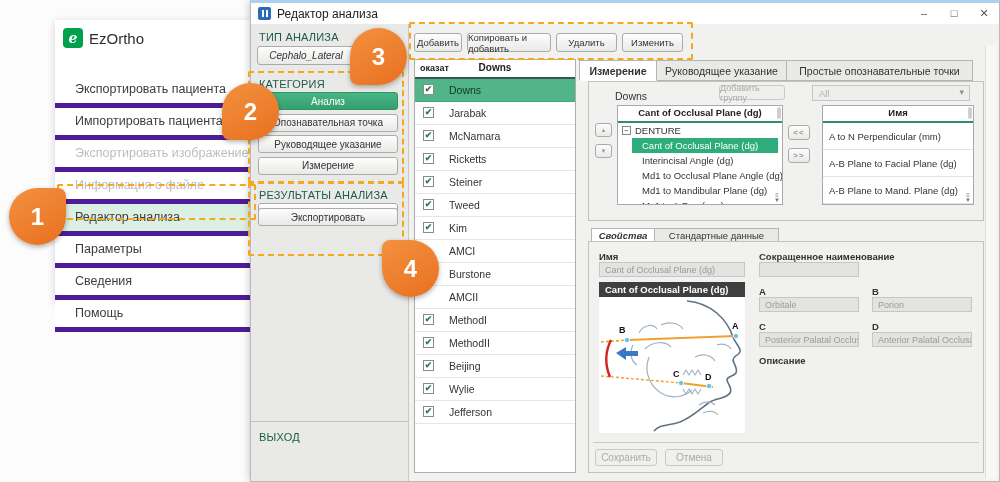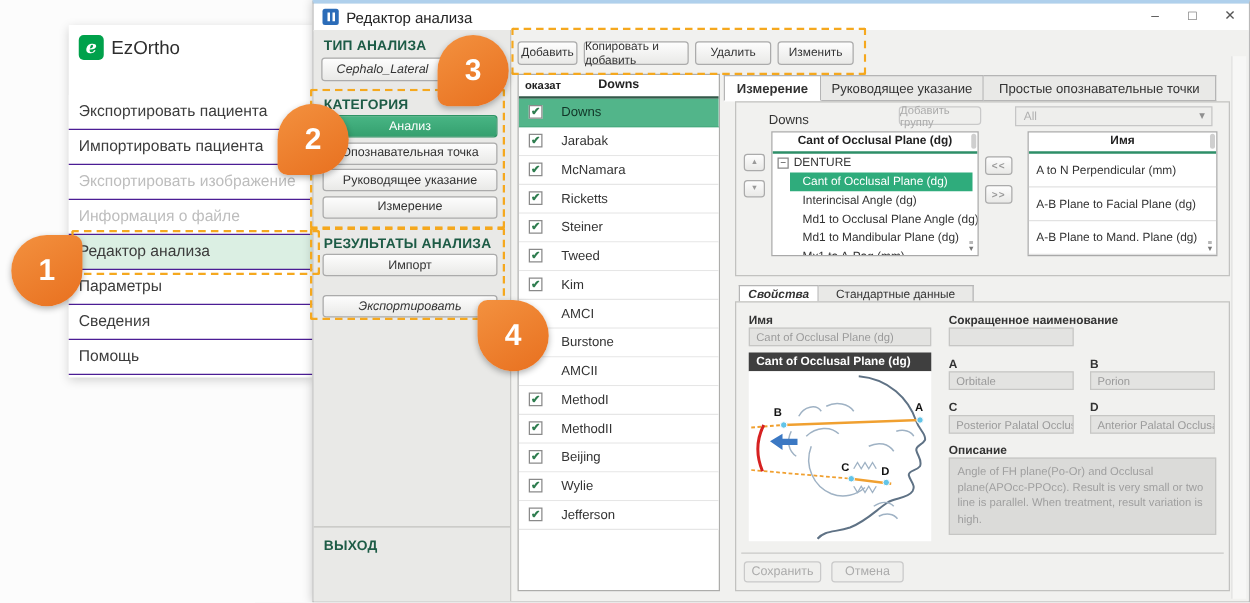--- a/index.html
+++ b/index.html
@@ -10,22 +10,22 @@
     box-shadow:0 2px 8px rgba(0,0,0,.18);}
   .logo-row{position:absolute;left:8px;top:7px;height:22px;display:flex;align-items:center;gap:6px;}
   .logo-badge{width:20px;height:20px;background:#00a14b;border-radius:4px;color:#fff;display:flex;
     align-items:center;justify-content:center;font-family:"DejaVu Serif",serif;font-style:italic;
     font-weight:bold;font-size:14px;}
   .logo-text{font-size:15px;color:#2e2e2e;font-weight:400;}
   .menu-header{position:absolute;left:0;top:35px;width:100%;height:21px;background:#1d5b45;color:#dff0e5;
     font-size:13px;font-weight:bold;display:flex;align-items:center;justify-content:flex-end;
     padding-right:10px;box-sizing:border-box;}
   #sidebar-menu{position:absolute;left:0;top:56px;width:100%;}
-  .menu-item{height:27px;line-height:27px;padding-left:8px;font-size:12.5px;color:#3c3c3c;
-    border-bottom:1px solid #4c1d95;background:#fff;cursor:default;}
+  .menu-item{height:27px;line-height:27px;padding-left:20px;font-size:12.5px;color:#3c3c3c;
+    border-bottom:5px solid #4c1d95;background:#fff;cursor:default;}
   .menu-item.disabled{color:#bdbdbd;}
   .menu-item.selected{background:#dbefe3;}
 
   
   .dialog{position:absolute;left:250px;top:0;width:750px;height:482px;background:#f0f0ee;
     border:1px solid #b9b9b9;border-top:3px solid #afd0ec;box-sizing:border-box;
     box-shadow:0 0 8px rgba(0,0,0,.25);}
   .titlebar{position:absolute;left:0;top:0;width:100%;height:21px;background:#fff;
     border-bottom:1px solid #e3e3e3;display:flex;align-items:center;}
   .dlg-icon{width:13px;height:13px;background:#2b6cb8;border-radius:2px;margin:0 6px 0 7px;
@@ -33,21 +33,21 @@
   .dlg-icon i{display:block;width:2px;height:7px;background:#fff;}
   .dlg-title{font-size:12px;color:#222;}
   .win-btns{margin-left:auto;display:flex;}
   .win-btn{width:30px;text-align:center;font-size:11px;color:#555;line-height:21px;cursor:default;}
 
   .dlg-body{position:absolute;left:0;top:21px;right:0;bottom:0;background:#f1f1ef;}
 
   
   .left-panel{position:absolute;left:0;top:0;width:158px;height:100%;background:#e9e9e7;
     border-right:1px solid #c9c9c7;box-sizing:border-box;}
-  .sec-label{position:absolute;left:8px;font-size:11px;font-weight:bold;color:#1d5b46;letter-spacing:.2px;}
+  .sec-label{position:absolute;left:8px;font-size:11px;font-weight:normal;color:#1d5b46;letter-spacing:.2px;}
   .btn{background:linear-gradient(#fdfdfd,#e9e9e7);border:1px solid #ababab;border-radius:3px;
     font-size:10px;color:#333;display:flex;align-items:center;justify-content:center;
     font-family:"Liberation Sans",sans-serif;box-sizing:border-box;cursor:default;}
   .btn.green{background:linear-gradient(#48b584,#35a06f);border-color:#2e9465;color:#fff;}
   .btn.disabled{background:#efefed;border-color:#c9c9c9;color:#ababab;}
   .type-btn{position:absolute;left:6px;top:22px;width:98px;height:19px;font-style:italic;}
   #category-buttons .btn, #results-buttons .btn{position:absolute;left:7px;width:140px;height:18px;}
   .lp-divider{position:absolute;left:0;top:397px;width:100%;height:1px;background:#c2c2c0;}
   .exit-btn{position:absolute;left:7px;top:423px;width:140px;height:20px;}
 
@@ -186,21 +186,21 @@
         <div class="sec-label" style="top:54px">КАТЕГОРИЯ</div>
         <div id="category-buttons">
             <div class="btn green" style="top: 68px;">Анализ</div>
             <div class="btn" style="top: 89.5px;">Опознавательная точка</div>
             <div class="btn" style="top: 111px;">Руководящее указание</div>
             <div class="btn" style="top: 132.5px;">Измерение</div>
           </div>
         <div class="sec-label" style="top:165px">РЕЗУЛЬТАТЫ АНАЛИЗА</div>
         <div id="results-buttons">
             <div class="btn" style="top: 179px;">Импорт</div>
-            <div class="btn" style="top: 212px; font-style: italic;">Экспортировать</div>
+            <div class="btn" style="top: 184px;">Экспортировать</div>
           </div>
         <div class="lp-divider"></div>
         <div class="sec-label" style="top:407px">ВЫХОД</div>
       </div>
 
       <div id="toolbar-buttons">
           <div class="btn" style="left: 163px; width: 48px;">Добавить</div>
           <div class="btn" style="left: 216px; width: 84px;">Копировать и добавить</div>
           <div class="btn" style="left: 305px; width: 61px;">Удалить</div>
           <div class="btn" style="left: 371px; width: 61px;">Изменить</div>
@@ -381,21 +381,20 @@
             <div class="f-input" style="left: 170px; top: 55px; width: 100px;">Orbitale</div>
             <div class="f-label" style="left: 283px; top: 44px;">B</div>
             <div class="f-input" style="left: 283px; top: 55px; width: 100px;">Porion</div>
             <div class="f-label" style="left: 170px; top: 79px;">C</div>
             <div class="f-input" style="left: 170px; top: 90px; width: 100px;">Posterior Palatal Occlusal</div>
             <div class="f-label" style="left: 283px; top: 79px;">D</div>
             <div class="f-input" style="left: 283px; top: 90px; width: 100px;">Anterior Palatal Occlusal</div>
           </div>
 
         <div class="f-label" style="left:170px;top:113px">Описание</div>
-        <div class="desc-area">Angle of FH plane(Po-Or) and Occlusal plane(APOcc-PPOcc). Result is very small or two line is parallel. When treatment, result variation is high.</div>
 
         <div class="p-divider"></div>
         <div class="btn disabled save-btn">Сохранить</div>
         <div class="btn disabled cancel-btn">Отмена</div>
       </div>
 
       <div class="scroll-strip"></div>
     </div>
   </div>
 

